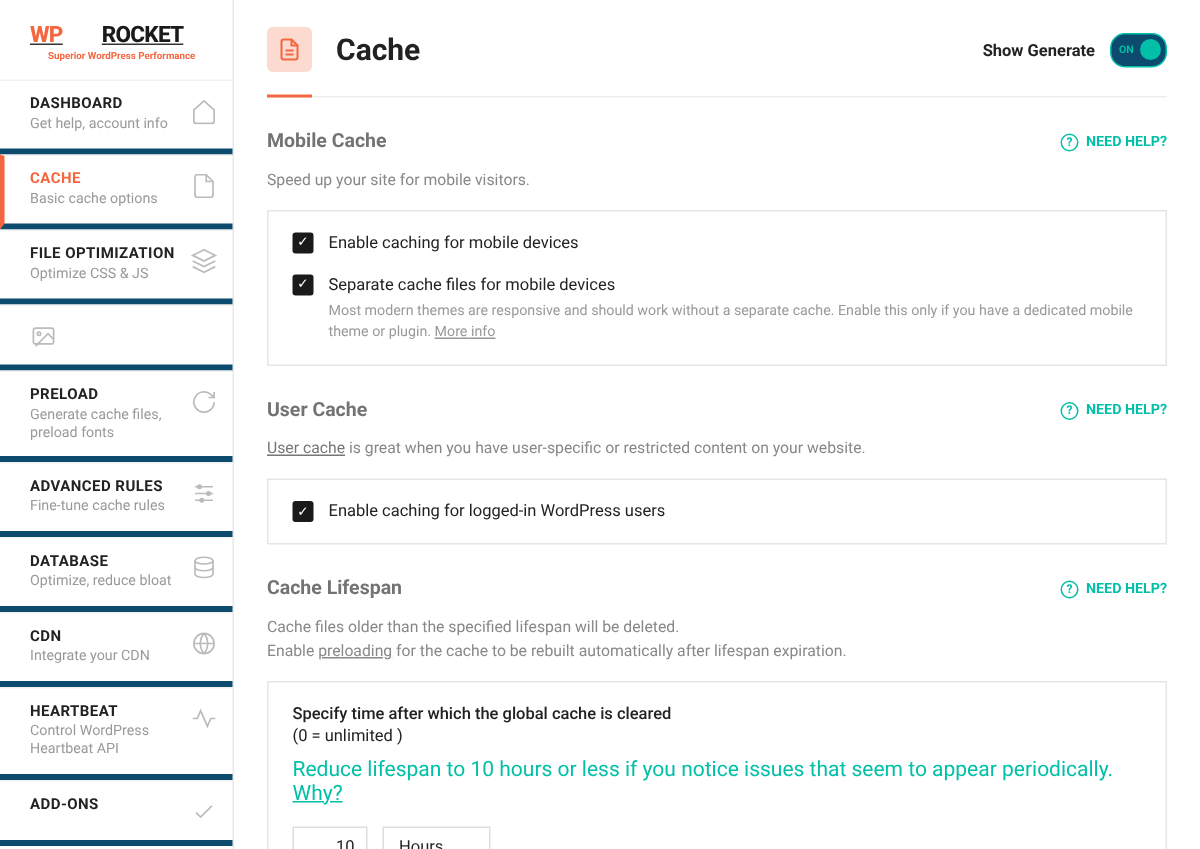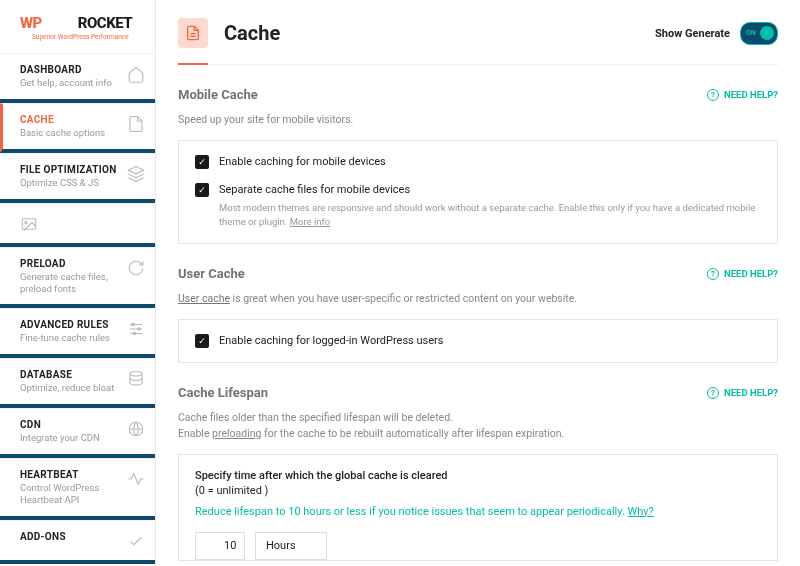--- a/index.html
+++ b/index.html
@@ -1,24 +1,24 @@
 <!DOCTYPE html>
 <html><head>
 <meta charset="utf-8">
 <style>
 * { box-sizing: border-box; margin: 0; padding: 0; }
 body { font-family: -apple-system, "Segoe UI", Roboto, sans-serif; font-size: 12px; background: #fff; color: #333; width: 800px; height: 566px; overflow: hidden; }
 .app { display: flex; height: 100%; }
 
 .sidebar { width: 156px; border-right: 1px solid #e8e8e8; background: #fff; }
 .logo { padding: 14px 10px 12px 20px; }
-.logo-top { display: flex; align-items: center; gap: 12px; }
+.logo-top { display: flex; align-items: center; gap: 2px; text-decoration: underline; }
 .logo-wp { color: #f56640; font-weight: 800; font-size: 15px; letter-spacing: -0.5px; }
 .logo-rocket { color: #1a1a1a; font-weight: 800; font-size: 15px; letter-spacing: -0.5px; padding-left: 24px; }
-.logo-tag { color: #f56640; font-size: 6.5px; margin-top: 1px; margin-left: 12px; font-weight: 400; }
+.logo-tag { color: #f56640; font-size: 6.5px; margin-top: 1px; margin-left: 12px; font-weight: 700; }
 
 .nav-item { display: flex; align-items: flex-start; justify-content: space-between; padding: 10px 10px 10px 20px; border-bottom: 4px solid #0c4a6e; border-top: 1px solid #f2f2f2; cursor: pointer; }
 .nav-item.active { border-left: 3px solid #f56640; padding-left: 17px; }
 .nav-item.active .nav-title { color: #f56640; }
 .nav-text { flex: 1; }
 .nav-title { font-weight: 700; font-size: 10px; color: #222; letter-spacing: 0.3px; }
 .nav-sub { color: #999; font-size: 9.5px; margin-top: 2px; line-height: 1.25; }
 .nav-icon { width: 18px; height: 18px; color: #bbb; flex-shrink: 0; margin-top: 1px; }
 
 .main { flex: 1; background: #fff; padding: 0 22px; overflow-y: auto; }
@@ -45,21 +45,21 @@
 .check-row { display: flex; align-items: flex-start; gap: 10px; }
 .checkbox { width: 14px; height: 14px; border-radius: 2px; background: #1a1a1a; color: #fff; display: flex; align-items: center; justify-content: center; flex-shrink: 0; cursor: pointer; font-size: 9px; }
 .check-label { font-size: 11px; color: #222; }
 .check-sub { color: #999; font-size: 9.5px; margin-top: 5px; line-height: 1.5; }
 .check-sub .more { text-decoration: underline; }
 .nested { margin-top: 14px; }
 
 .lifespan-box { border: 1px solid #e5e5e5; padding: 14px 16px 0 16px; }
 .ls-title { font-size: 11px; color: #222; font-weight: 500; }
 .ls-sub { font-size: 11px; color: #222; margin-top: 2px; }
-.ls-hint { color: #02bfa7; font-size: 11px; margin-top: 8px; }
+.ls-hint { color: #02bfa7; font-size: 14px; margin-top: 8px; }
 .ls-hint .why { text-decoration: underline; }
 .ls-inputs { display: flex; gap: 10px; margin-top: 14px; }
 .ls-num { border: 1px solid #ddd; width: 50px; height: 28px; display: flex; align-items: center; padding-left: 28px; font-size: 11px; color: #222; }
 .ls-sel { border: 1px solid #ddd; width: 72px; height: 28px; display: flex; align-items: center; padding-left: 10px; font-size: 11px; color: #222; text-align: center; }
 
 ::-webkit-scrollbar { width: 0; }
 </style>
 </head>
 <body>
 

